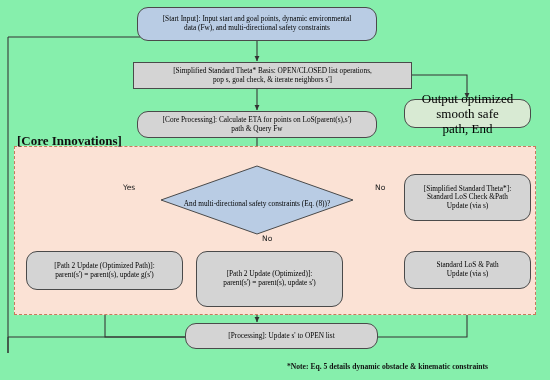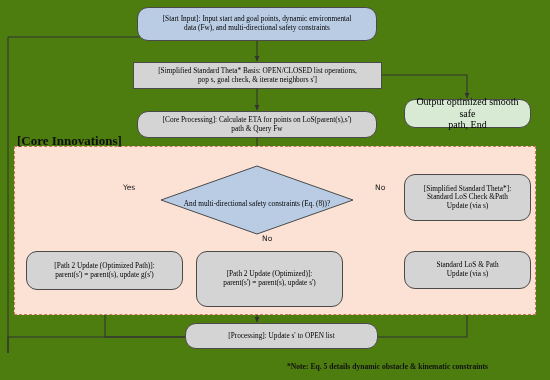--- a/index.html
+++ b/index.html
@@ -4,21 +4,21 @@
 <style>
   html, body {
     margin: 0;
     padding: 0;
     background: #ffffff;
   }
   #canvas {
     position: relative;
     width: 550px;
     height: 380px;
-    background: #4d7c0f;
+    background: #86efac;
     font-family: "Liberation Serif", "DejaVu Serif", serif;
     overflow: hidden;
   }
   .svg-layer {
     position: absolute;
     left: 0;
     top: 0;
     width: 550px;
     height: 380px;
   }
@@ -49,21 +49,21 @@
     font-size: 7.3px;
   }
   .proc-gray-sq {
     background: #d4d4d4;
     border: 1px solid #4a4a4a;
     border-radius: 0;
     font-size: 7.3px;
   }
   .out-green {
     background: #d8ead3;
-    font-size: 10px;
+    font-size: 13px;
   }
   .diamond-wrap {
     position: absolute;
     z-index: 3;
   }
   .diamond-label {
     position: absolute;
     left: 0;
     top: 0;
     width: 100%;
@@ -157,21 +157,21 @@
     </g>
   </svg>
 
   <div class="node rounded start-node" style="left:137px; top:7px; width:240px; height:34px;">
     <span class="node-text">
       <span>[Start Input]: Input start and goal points, dynamic environmental</span><br>
       <span>data (Fw), and multi-directional safety constraints</span>
     </span>
   </div>
 
-  <div class="node proc-gray-sq" style="left:133px; top:62px; width:249px; height:27px;">
+  <div class="node proc-gray-sq" style="left:133px; top:62px; width:279px; height:27px;">
     <span class="node-text">
       <span>[Simplified Standard Theta* Basis: OPEN/CLOSED list operations,</span><br>
       <span>pop s, goal check, &amp; iterate neighbors s']</span>
     </span>
   </div>
 
   <div class="node rounded out-green" style="left:404px; top:99px; width:127px; height:29px;">
     <span class="node-text">
       <span>Output optimized smooth safe</span><br>
       <span>path, End</span>

